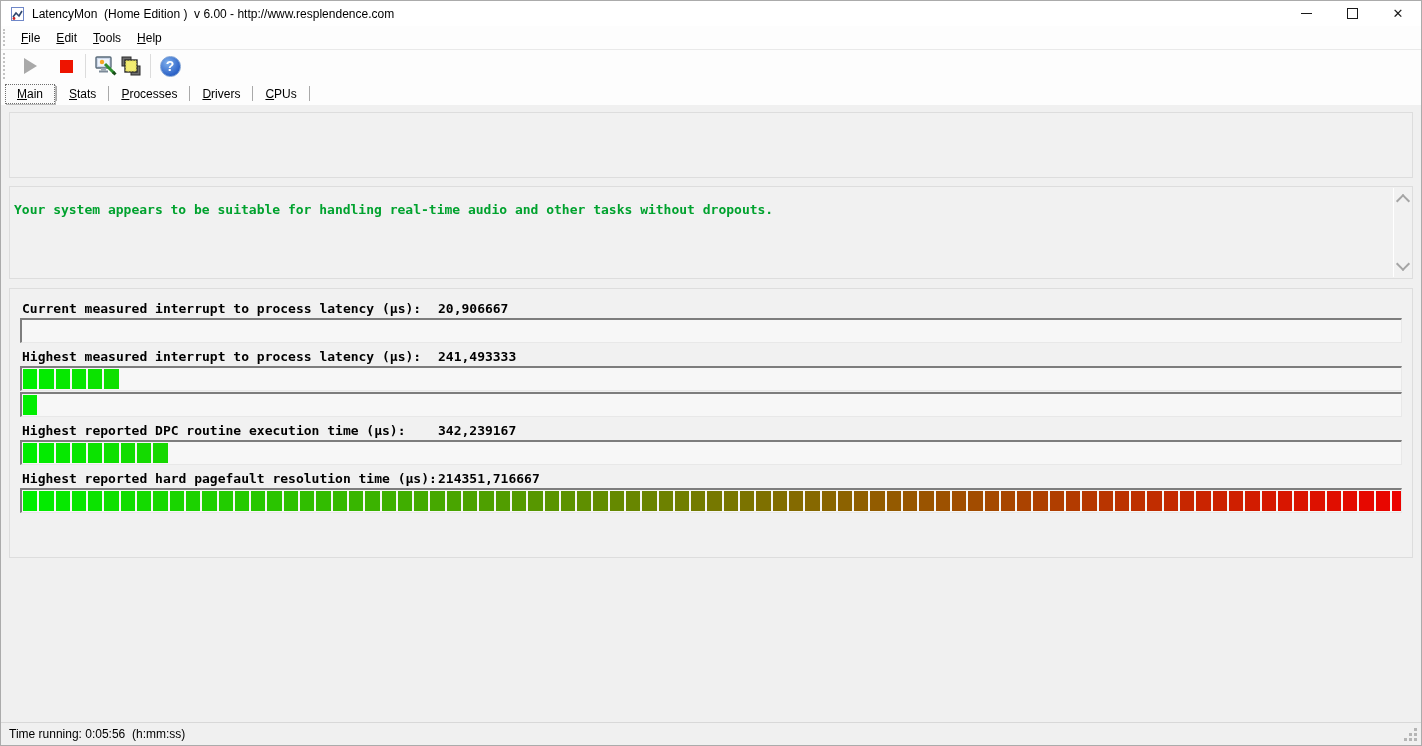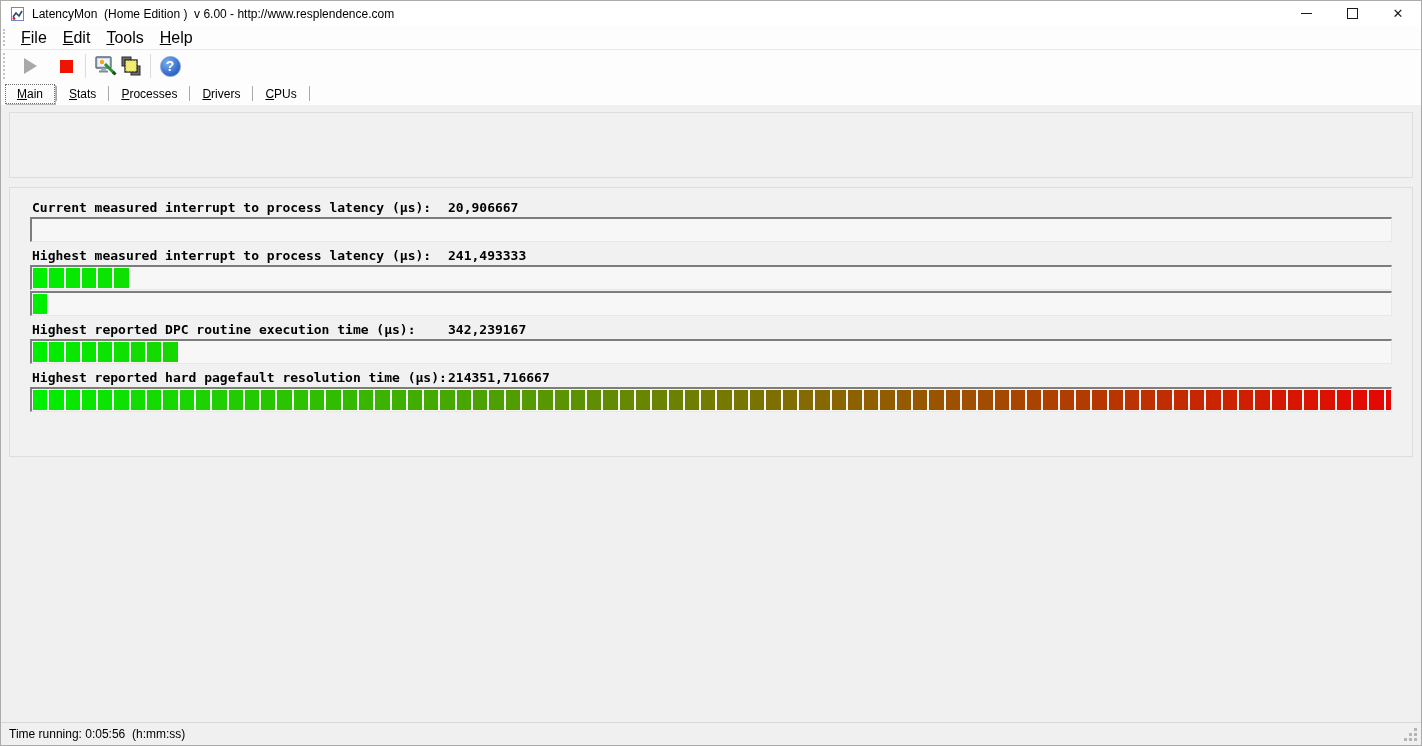--- a/index.html
+++ b/index.html
@@ -16,21 +16,21 @@
            font-size:12px;color:#1a1a1a;}
   .glyph-min{width:11px;height:1px;background:#1a1a1a;}
   .glyph-max{width:9px;height:9px;border:1px solid #1a1a1a;}
   .glyph-close{font-size:13px;line-height:1;font-weight:400;}
 
   
   .menubar{height:23px;background:#fdfdfd;display:flex;align-items:center;
            padding-left:12px;border-bottom:1px solid #e9e9e9;position:relative;}
   .gripper{position:absolute;left:2px;top:3px;bottom:3px;width:0;
            border-left:2px dotted #c3c3c3;}
-  .menu-item{font-size:16px;color:#000;padding:3px 8px;cursor:default;}
+  .menu-item{font-size:12px;color:#000;padding:3px 8px;cursor:default;}
   .ak{text-decoration:underline;}
 
   
   .toolbar{height:32px;background:#fdfdfd;display:flex;align-items:center;
            padding-left:16px;position:relative;}
   .tb-btn{display:flex;align-items:center;justify-content:center;width:26px;height:26px;flex:none;}
   .tb-sep{width:1px;height:24px;background:#dcdcdc;margin:0 6px;flex:none;}
   .play-tri{width:0;height:0;border-left:13px solid #a9a9a9;border-top:8px solid transparent;
             border-bottom:8px solid transparent;}
   .stop-sq{width:13px;height:13px;background:#ee1400;}
@@ -58,21 +58,21 @@
   #panel-analysis .trow{margin-bottom:7px;}
   #panel-result{margin-top:8px;height:93px;position:relative;padding:13px 24px 0 4px;}
   .ok-text{color:#00a22e;}
   .vscroll{position:absolute;top:1px;right:1px;bottom:1px;width:17px;
            border-left:1px solid #ffffff;background:#f1f1f1;}
   .chev{width:8px;height:8px;border-left:2px solid #a5a5a5;border-top:2px solid #a5a5a5;
         position:absolute;left:4px;}
   .chev.up{transform:rotate(45deg);top:8px;}
   .chev.down{transform:rotate(225deg);bottom:8px;}
 
-  #panel-meters{margin-top:9px;padding:6px 18px 44px;}
+  #panel-meters{margin-top:9px;padding:6px 8px 44px;}
   .m-text{margin-top:4px;padding-left:4px;height:18px;display:flex;align-items:center;}
   .m-extra{flex:none;}
   .bar{height:20px;margin:1px 2px 0 2px;
        border-top:2px solid #7d7d7d;border-left:2px solid #7d7d7d;
        border-right:1px solid #e8e8e8;border-bottom:1px solid #e8e8e8;
        background:#f7f7f7;display:flex;gap:2px;padding:1px;overflow:hidden;}
   .seg{width:14.3px;flex:none;height:100%;}
 
   
   .statusbar{position:absolute;left:0;right:0;bottom:0;height:23px;background:#f0f0f0;
@@ -161,20 +161,27 @@
       <div class="tab-sep"></div>
       <div class="tab"><span class="ak">C</span>PUs</div>
       <div class="tab-sep"></div>
     </div>
 
   <div class="client">
 
     <div class="panel" id="panel-analysis">
     </div>
 
+    <div class="panel" id="panel-result">
+      <span class="mt ok-text">Your system appears to be suitable for handling real-time audio and other tasks without dropouts.</span>
+      <div class="vscroll">
+        <div class="chev up"></div>
+        <div class="chev down"></div>
+      </div>
+    </div>
 
     <div class="panel" id="panel-meters">
         <div class="m-text">
           <span class="mt t-lbl">Current measured interrupt to process latency (µs):</span>
           <span class="mt t-val">20,906667</span>
         </div>
         <div class="bar"></div>
         <div class="m-text">
           <span class="mt t-lbl">Highest measured interrupt to process latency (µs):</span>
           <span class="mt t-val">241,493333</span>

